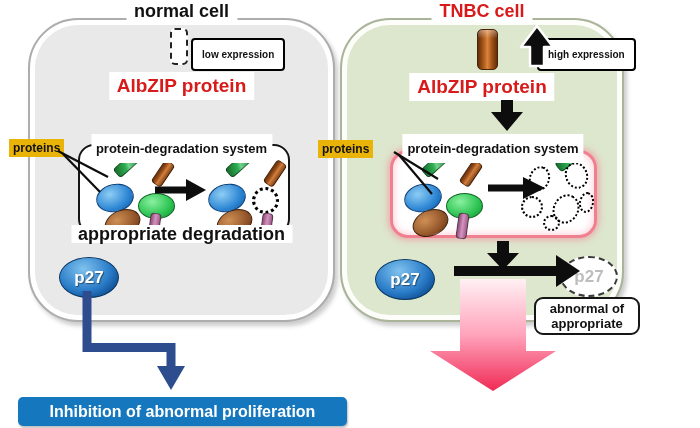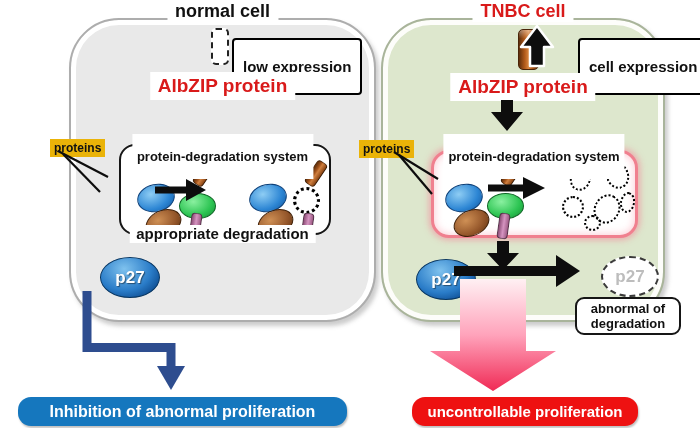--- a/index.html
+++ b/index.html
@@ -2,56 +2,56 @@
 <html style="--left-cell-bg: #e9e9e9; --left-cell-border: #adadad; --right-cell-bg: #dde7cd; --right-cell-border: #a9b49b; --red-text: #d91a1a; --blue-banner: #1577be; --red-banner: #ee1111; --navy-arrow: #2e4d8f; --pink-box-border: #f0808f; --pink-arrow-top: #fff0f3; --pink-arrow-mid: #ffa3bb; --pink-arrow-tip: #f02a55; --p27-blue: #2a7cc8; --protein-green: #2fae52; --protein-brown: #a5551c; --protein-blue: #2d86d4; --protein-green2: #2cc452; --protein-brown2: #94562a; --protein-pink: #d593c0; --arrow-black: #0d0d0d;"><head>
 <meta charset="utf-8">
 <style>
   html,body{margin:0;padding:0;background:#ffffff;}
   .scene{
     position:relative;width:700px;height:428px;background:#fff;overflow:hidden;
     font-family:"Liberation Sans",sans-serif;font-weight:bold;color:#111;
   }
   .scene *{box-sizing:border-box;}
   
-  .cell{position:absolute;z-index:1;border-radius:50px;margin-left:41px;}
+  .cell{position:absolute;z-index:1;border-radius:50px;}
   .cell-left{
     left:28px;top:18px;width:307px;height:304px;
     background:var(--left-cell-bg);border:2px solid var(--left-cell-border);
     box-shadow:inset 0 0 0 5px #ffffff,3px 4px 4px rgba(110,110,110,.35);
   }
   .cell-right{
     left:340px;top:18px;width:284px;height:304px;
     background:var(--right-cell-bg);border:2px solid var(--right-cell-border);
     box-shadow:inset 0 0 0 5px #fdfdfa,3px 4px 4px rgba(110,110,110,.35);
   }
   .cell-title{
     position:absolute;top:-19px;left:50%;transform:translateX(-50%);
     background:#fff;padding:0 8px;font-size:18px;white-space:nowrap;line-height:21px;
   }
   .cell-title.red{color:var(--red-text);}
   
   .expr-box{
     position:absolute;background:#fff;border:2px solid #000;border-radius:4px;
-    font-size:15px;line-height:21px;padding:16px 9px;white-space:nowrap;
+    font-size:10px;line-height:21px;padding:4px 9px;white-space:nowrap;
   }
   .albzip{
     position:absolute;left:50%;transform:translateX(-50%);
     background:#fff;color:var(--red-text);font-size:19px;line-height:26px;
     padding:1px 8px;white-space:nowrap;
   }
   .proteins-label{
     position:absolute;background:#eab308;font-size:12px;line-height:16px;
     padding:1px 4px;white-space:nowrap;z-index:3;
   }
   .sys-label,.bottom-label{
     position:absolute;left:50%;transform:translateX(-50%);
     background:#fff;white-space:nowrap;z-index:3;
   }
-  .sys-label{font-size:13px;line-height:17px;padding:14px 5px;}
-  .bottom-label{font-size:15px;line-height:18px;padding:0 7px;}
+  .sys-label{font-size:13px;line-height:17px;padding:6px 5px;}
+  .bottom-label{font-size:18px;line-height:18px;padding:0 7px;}
   .bottom-label.red{color:var(--red-text);}
   .dashed-rect{
     position:absolute;left:140px;top:8px;width:18px;height:37px;
     border:2px dashed #222;border-radius:5px;background:#fff;
   }
   .cylinder{
     position:absolute;left:135px;top:9px;width:21px;height:41px;border-radius:5px;
     border:1px solid #4a2408;
     background:linear-gradient(180deg,rgba(255,255,255,.38),rgba(255,255,255,0) 22%),
                linear-gradient(90deg,#5e2f0c,#b15a1a 30%,#d7853e 50%,#a85417 72%,#5f2f0a);
@@ -91,21 +91,21 @@
   }
   .promo-box{
     position:absolute;background:#fff;border:2px solid #161616;border-radius:9px;
     font-size:13px;line-height:15px;text-align:center;padding:2px 0;z-index:3;
   }
   .promo-box span{display:block;}
   
   .arrows{position:absolute;left:0;top:0;z-index:2;pointer-events:none;}
   
   .banner{
-    position:absolute;top:397px;height:29px;border-radius:13px;color:#fff;
+    position:absolute;top:397px;height:29px;border-radius:5px;color:#fff;
     text-align:center;line-height:29px;white-space:nowrap;z-index:3;
     box-shadow:1px 2px 2px rgba(0,0,0,.25);
   }
   .banner-left{left:18px;width:329px;background:var(--blue-banner);font-size:16px;}
   .banner-right{left:412px;width:226px;background:var(--red-banner);font-size:15px;}
 </style>
 </head>
 <body>
 
 <div class="scene">
@@ -138,21 +138,21 @@
       <div class="rod pink" style="left:53px;top:55px;width:11px;height:26px;transform:rotate(8deg);"></div>
     </div>
 
     <div class="bottom-label" style="top:205px;">appropriate degradation</div>
     <div class="p27" style="left:29px;top:237px;width:60px;height:41px;">p27</div>
   </div>
 
   <div class="cell cell-right">
     <div class="cell-title red">TNBC cell</div>
     <div class="cylinder"></div>
-    <div class="expr-box" style="left:195px;top:18px;">cell expression</div>
+    <div class="expr-box" style="left:195px;top:18px;">high expression</div>
     <div class="albzip" style="top:53px;">AlbZIP protein</div>
     <div class="proteins-label" style="left:-24px;top:120px;">proteins</div>
 
     <div class="pink-box" style="left:48px;top:130px;width:207px;height:88px;"></div>
     <div class="sys-label" style="left:151px;top:114px;">protein-degradation system</div>
 
     <div class="cluster" style="left:62px;top:138px;">
       <div class="rod green" style="left:17px;top:1px;width:27px;height:12px;transform:rotate(-42deg);"></div>
       <div class="rod brown" style="left:61px;top:2px;width:12px;height:27px;transform:rotate(34deg);"></div>
       <div class="blob blue" style="left:0;top:26px;width:38px;height:28px;transform:rotate(-12deg);"></div>
@@ -170,21 +170,21 @@
       <div class="dotted" style="left:62px;top:40px;width:15px;height:21px;transform:rotate(10deg);"></div>
       <div class="dotted" style="left:26px;top:63px;width:17px;height:16px;"></div>
     </div>
 
 
     <div class="p27" style="left:33px;top:239px;width:60px;height:41px;">p27</div>
     <div class="p27-dashed" style="left:218px;top:236px;width:58px;height:41px;">p27</div>
 
     <div class="promo-box" style="left:192px;top:277px;width:106px;">
       <span>abnormal of</span>
-      <span>degradation</span>
+      <span>appropriate</span>
     </div>
   </div>
 
   <svg class="arrows" width="700" height="428" viewBox="0 0 700 428">
     <defs>
       <linearGradient id="pinkGrad" gradientUnits="userSpaceOnUse" x1="0" y1="279" x2="0" y2="391">
         <stop offset="0" stop-color="var(--pink-arrow-top)"></stop>
         <stop offset="0.5" stop-color="var(--pink-arrow-mid)"></stop>
         <stop offset="1" stop-color="var(--pink-arrow-tip)"></stop>
       </linearGradient>
@@ -207,15 +207,14 @@
     <polygon points="537,26 553,47 544,47 544,66 530,66 530,47 521,47" fill="var(--arrow-black)" stroke="#fff" stroke-width="2.5" stroke-linejoin="round"></polygon>
 
     <polygon points="501,100 513,100 513,112 523,112 507,131 491,112 501,112" fill="var(--arrow-black)"></polygon>
 
     <polygon points="497,241 509,241 509,253 519,253 503,270 487,253 497,253" fill="var(--arrow-black)"></polygon>
 
     <polygon points="454,266 556,266 556,255 580,271 556,287 556,276 454,276" fill="var(--arrow-black)"></polygon>
   </svg>
 
   <div class="banner banner-left">Inhibition of abnormal proliferation</div>
-  <div class="banner banner-right">uncontrollable proliferation</div>
 
 </div>
 
 </body></html>

